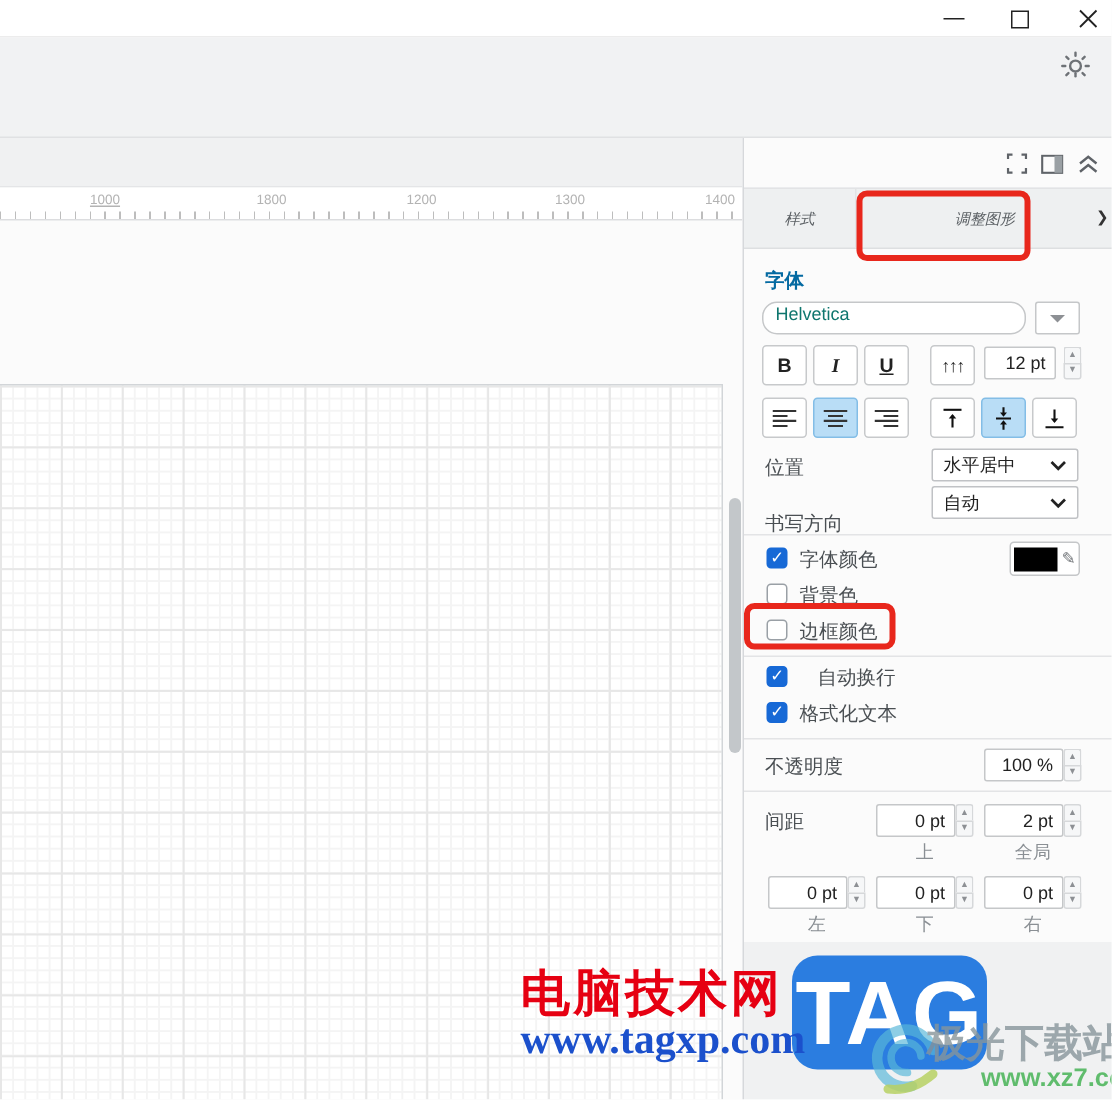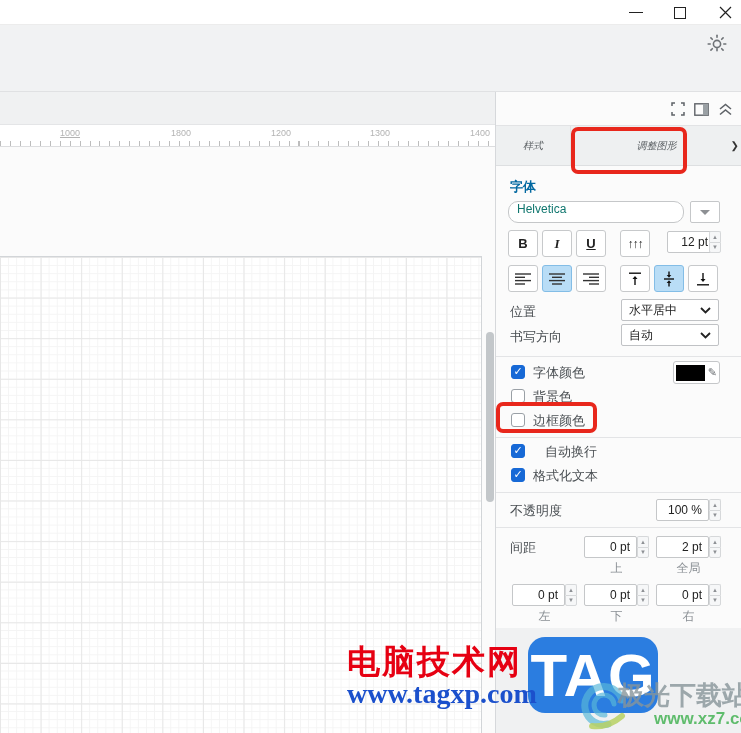--- a/index.html
+++ b/index.html
@@ -172,21 +172,21 @@
   </div>
   <div class="combo-arrow-box" style="left:194px;top:109px;">
     <div class="tri-down"></div>
   </div>
 
   <div class="btn" style="left:12px;top:138px;font-weight:bold;">B</div>
   <div class="btn" style="left:46px;top:138px;font-style:italic;font-family:'Liberation Serif',serif;font-weight:bold;">I</div>
   <div class="btn" style="left:80px;top:138px;text-decoration:underline;font-weight:bold;">U</div>
   <div class="btn" style="left:124px;top:138px;font-size:12px;letter-spacing:-1px;">↑↑↑</div>
 
-  <div class="spinbox" style="left:171px;top:139px;width:48px;">12 pt</div>
+  <div class="spinbox" style="left:160px;top:139px;width:48px;">12 pt</div>
   <div class="spinarrows" style="left:213px;top:139px;">
       <span>▲</span>
       <span>▼</span>
     </div>
 
   <div class="btn" style="left:12px;top:173px;">
     <svg width="16" height="12" viewBox="0 0 16 12">
       <g stroke="#333" stroke-width="1.4">
           <path d="M0 1 h16"></path>
           <path d="M0 4.3 h10"></path>
@@ -245,21 +245,21 @@
     </svg>
   </div>
 
   <div class="plabel" style="left:14px;top:211px;">位置</div>
   <div class="select" style="left:125px;top:207px;width:98px;">
     <span>水平居中</span>
     <svg width="11" height="7" viewBox="0 0 11 7">
         <path d="M1 1 L5.5 5.5 L10 1" stroke="#222" stroke-width="1.8" fill="none"></path>
       </svg>
   </div>
-  <div class="plabel" style="left:14px;top:236px;">书写方向</div>
+  <div class="plabel" style="left:14px;top:248px;">书写方向</div>
   <div class="select" style="left:125px;top:232px;width:98px;">
     <span>自动</span>
     <svg width="11" height="7" viewBox="0 0 11 7">
         <path d="M1 1 L5.5 5.5 L10 1" stroke="#222" stroke-width="1.8" fill="none"></path>
       </svg>
   </div>
 
   <div class="divider" style="top:264px;"></div>
 
   <div class="checkbox checked" style="left:15px;top:273px;"></div>

